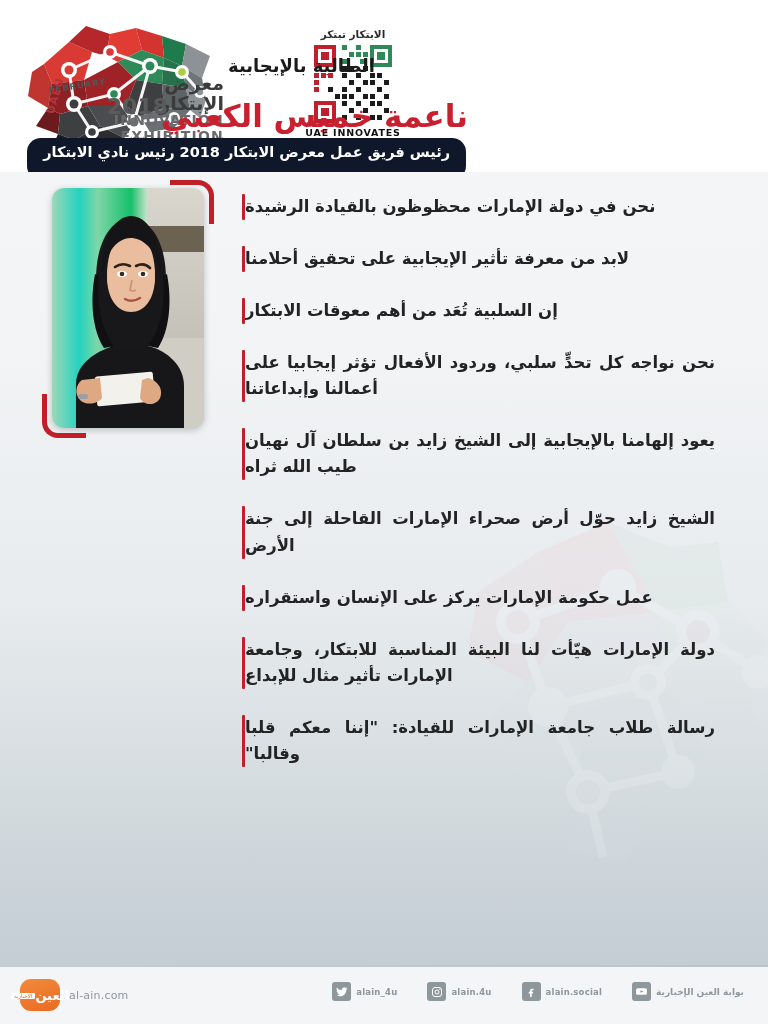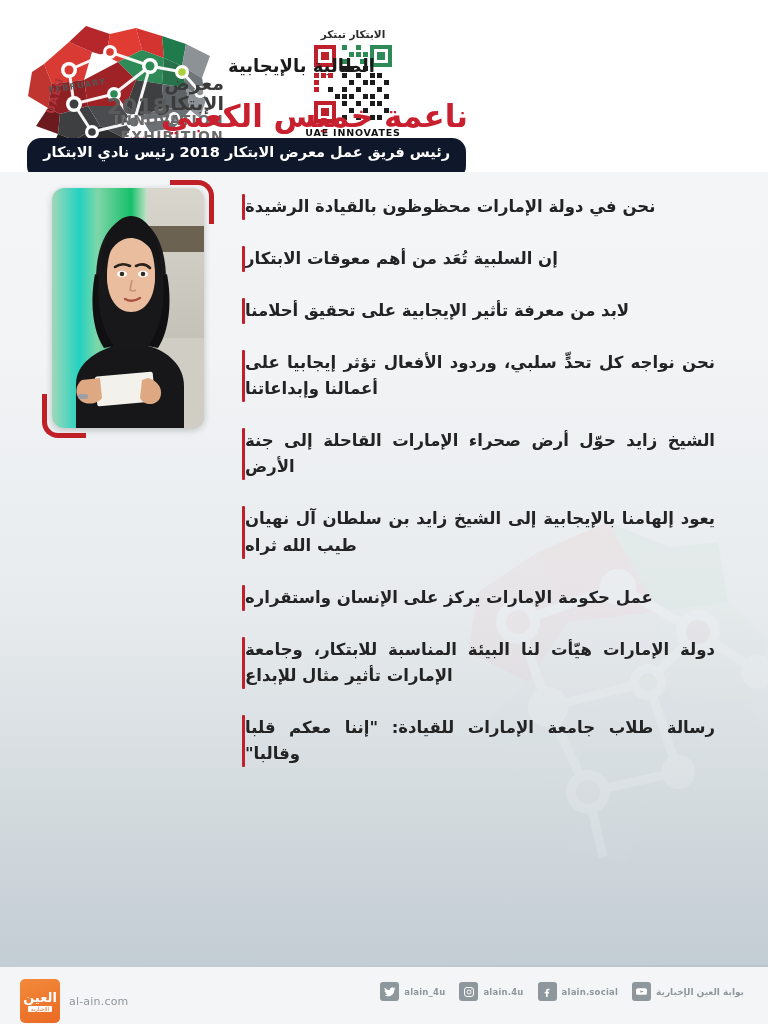--- a/index.html
+++ b/index.html
@@ -85,30 +85,30 @@
   .qtext {
     direction:rtl; text-align:justify; text-align-last:left;
     font-size:16.5px; font-weight:bold; color:#232323;
     line-height:1.58; max-width:470px;
   }
 
   
   .footer { position:relative; width:768px; height:59px; background:#f4f5f6; }
   .foot-line { position:absolute; left:0; top:0; width:768px; height:2px;
                background:linear-gradient(90deg,#c3cdd4,#b9c4cc); }
-  .social { position:absolute; right:24px; top:17px; display:flex; flex-direction:row-reverse; align-items:flex-start; gap:14px; direction:rtl; }
+  .social { position:absolute; right:24px; top:17px; display:flex; flex-direction:row-reverse; align-items:flex-start; gap:30px; direction:rtl; }
   .s-item { display:flex; flex-direction:row-reverse; align-items:center; gap:5px; }
   .s-ic { width:19px; height:19px; border-radius:3px; background:#8e979c; display:flex; align-items:center; justify-content:center; }
   .s-ic svg { display:block; }
   .s-lb { font-size:8.5px; color:#8e979c; font-weight:600; letter-spacing:.2px; white-space:nowrap; }
   .s-lb.ar { font-size:9px; }
   .brand { position:absolute; left:20px; top:14px; display:flex; align-items:center; gap:9px; flex-direction:row-reverse; }
   .brand-url { font-size:11px; color:#8e979c; letter-spacing:.2px; }
-  .brand-logo { width:40px; height:44px; border-radius:5px;
-      background:linear-gradient(160deg,#f28a3c,#ea6a22); display:flex; flex-direction:column;
+  .brand-logo { width:40px; height:32px; border-radius:11px;
+      background:linear-gradient(160deg,#f28a3c,#ea6a22); display:flex; flex-direction:row;
       align-items:center; justify-content:center; }
   .bl-main { color:#fff; font-size:13px; font-weight:bold; line-height:1; direction:rtl; }
   .bl-small { color:#fff; font-size:5.5px; margin-top:2px; background:#fff; color:#ea6a22;
               padding:0 3px; border-radius:1px; direction:rtl; }
 </style>
 </head>
 <body>
 
 <div class="page">
 
@@ -353,37 +353,37 @@
       <div class="corner tr"></div>
       <div class="corner bl"></div>
     </div>
 
     <div class="quotes">
       <div class="quote">
         <div class="qtext">نحن في دولة الإمارات محظوظون بالقيادة الرشيدة</div>
         <div class="qbar"></div>
       </div>
       <div class="quote">
+        <div class="qtext">لابد من معرفة تأثير الإيجابية على تحقيق أحلامنا</div>
+        <div class="qbar"></div>
+      </div>
+      <div class="quote">
         <div class="qtext">إن السلبية تُعَد من أهم معوقات الابتكار</div>
         <div class="qbar"></div>
       </div>
       <div class="quote">
-        <div class="qtext">لابد من معرفة تأثير الإيجابية على تحقيق أحلامنا</div>
-        <div class="qbar"></div>
-      </div>
-      <div class="quote">
         <div class="qtext">نحن نواجه كل تحدٍّ سلبي، وردود الأفعال تؤثر إيجابيا على أعمالنا وإبداعاتنا</div>
         <div class="qbar"></div>
       </div>
       <div class="quote">
+        <div class="qtext">يعود إلهامنا بالإيجابية إلى الشيخ زايد بن سلطان آل نهيان طيب الله ثراه</div>
+        <div class="qbar"></div>
+      </div>
+      <div class="quote">
         <div class="qtext">الشيخ زايد حوّل أرض صحراء الإمارات القاحلة إلى جنة الأرض</div>
-        <div class="qbar"></div>
-      </div>
-      <div class="quote">
-        <div class="qtext">يعود إلهامنا بالإيجابية إلى الشيخ زايد بن سلطان آل نهيان طيب الله ثراه</div>
         <div class="qbar"></div>
       </div>
       <div class="quote">
         <div class="qtext">عمل حكومة الإمارات يركز على الإنسان واستقراره</div>
         <div class="qbar"></div>
       </div>
       <div class="quote">
         <div class="qtext">دولة الإمارات هيّأت لنا البيئة المناسبة للابتكار، وجامعة الإمارات تأثير مثال للإبداع</div>
         <div class="qbar"></div>
       </div>

